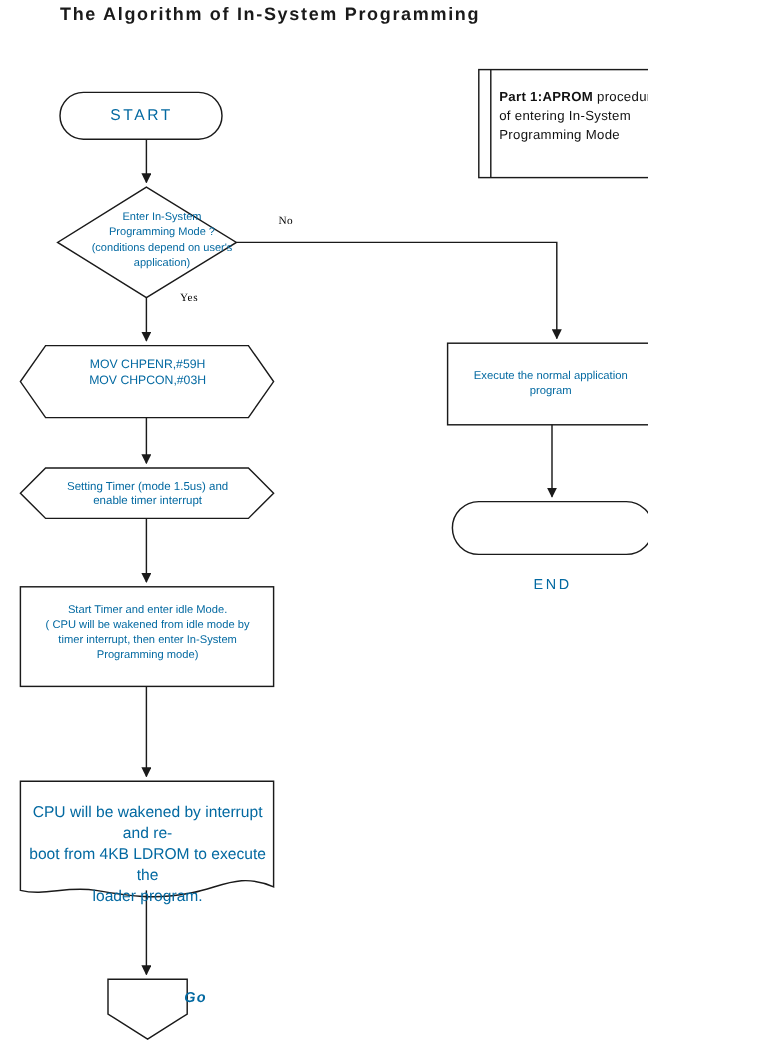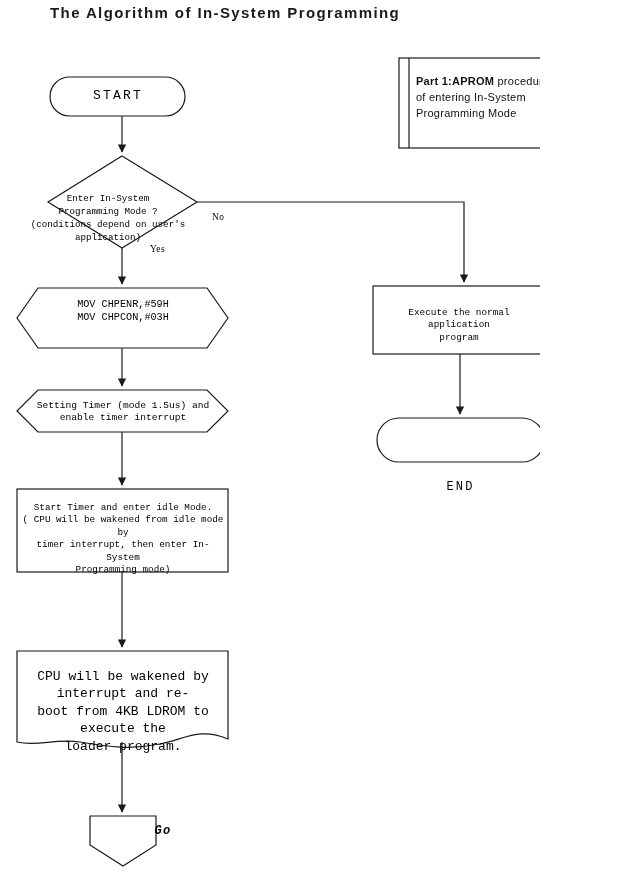--- a/index.html
+++ b/index.html
@@ -29,32 +29,32 @@
     font-family: "Liberation Sans", "DejaVu Sans", sans-serif;
     font-weight: bold;
     font-size: 15px;
     letter-spacing: 1.4px;
     color: #1a1a1a;
     white-space: nowrap;
   }
   .node-text {
     position: absolute;
     text-align: center;
-    color: #000000;
-    font-family: Liberation Mono, monospace;
+    color: #0369a1;
+    font-family: Liberation Sans, sans-serif;
     line-height: 1.18;
     pointer-events: none;
   }
   .txt-start {
     left: 50px; top: 88px; width: 136px;
     font-size: 13px; letter-spacing: 2.2px;
   }
   .txt-decision {
-    left: 25px; top: 174px; width: 166px;
-    font-size: 9.2px; line-height: 1.42; margin-top: 18px;
+    left: 52px; top: 174px; width: 166px;
+    font-size: 9.2px; line-height: 1.42;
   }
   .txt-hex1 {
     left: 30px; top: 298px; width: 186px;
     font-size: 10.2px; line-height: 1.28;
   }
   .txt-hex2 {
     left: 28px; top: 400px; width: 190px;
     font-size: 9.6px; line-height: 1.3;
   }
   .txt-rect1 {
@@ -79,21 +79,21 @@
     left: 377px; top: 432px; width: 167px;
     font-size: 12px; letter-spacing: 2.2px; margin-top: 48px;
   }
   .lbl {
     position: absolute;
     color: #000000;
     font-family: "Liberation Serif", "DejaVu Serif", serif;
     font-size: 9.4px;
     letter-spacing: 0.5px;
   }
-  .lbl-no  { left: 212px; top: 180px; margin-top: 32px; }
+  .lbl-no  { left: 232px; top: 180px; }
   .lbl-yes { left: 150px; top: 244px; }
   .note-text {
     position: absolute;
     left: 416px;
     top: 74px;
     width: 180px;
     font-family: Liberation Sans, sans-serif;
     font-size: 11px;
     line-height: 1.45;
     color: #111111;

